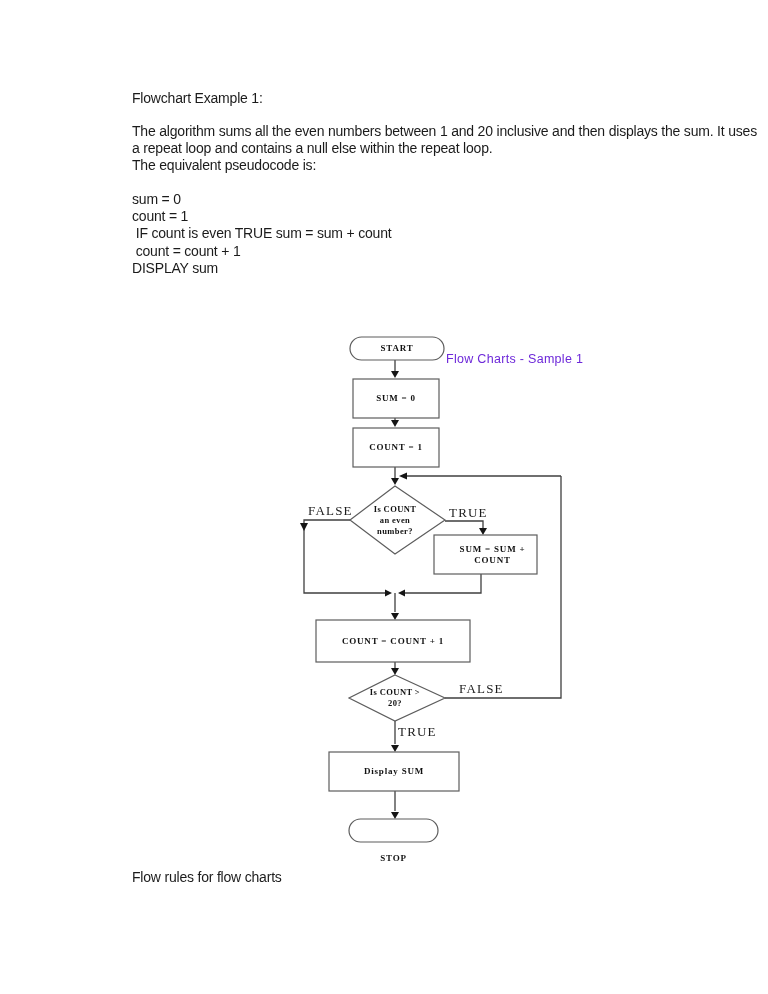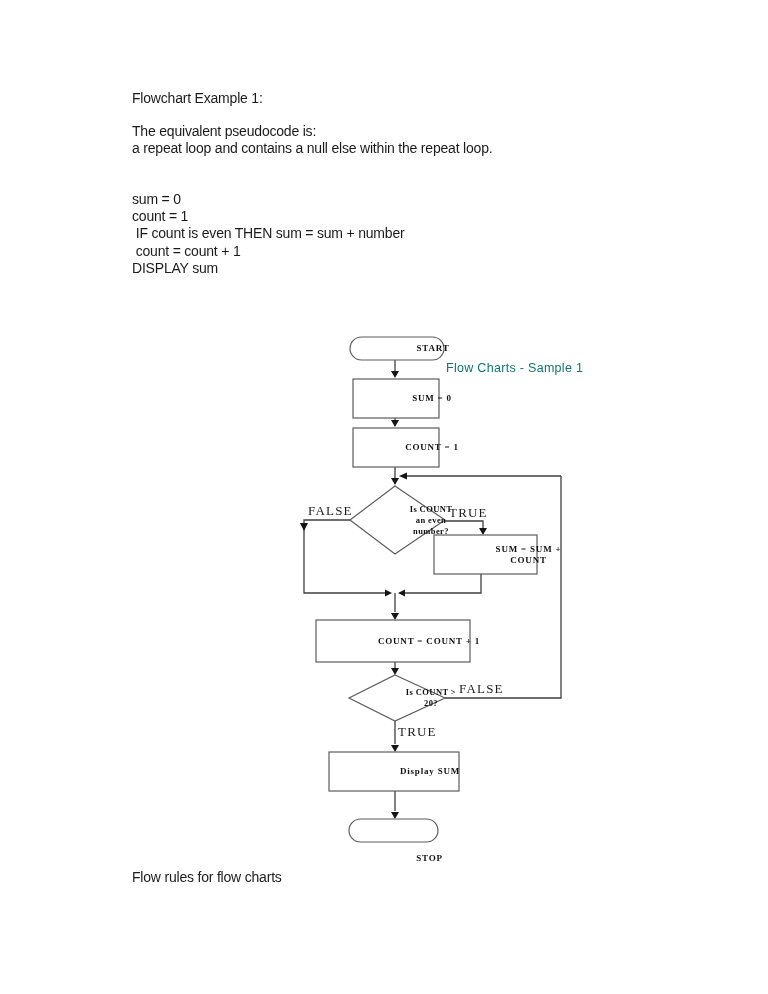--- a/index.html
+++ b/index.html
@@ -12,48 +12,49 @@
   .doc-line{font-size:14px;letter-spacing:-0.2px;line-height:17.2px;white-space:pre;}
   .title{left:90px;top:90px;}
   .para{left:90px;top:123px;}
   .code{left:90px;top:191px;}
   .footerline{left:90px;top:869px;}
   
   svg.fc{position:absolute;left:0;top:0;}
   .node-label{
     position:absolute;display:flex;align-items:center;justify-content:center;
     text-align:center;font-family:"Liberation Serif",serif;font-weight:bold;
-    font-size:9px;letter-spacing:0.8px;color:#111;white-space:pre-line;line-height:11px;padding-left:36px;
+    font-size:9px;letter-spacing:0.8px;color:#111;white-space:pre-line;line-height:11px;
   }
   .diamond-label{font-size:8.5px;letter-spacing:0.4px;}
   .branch-label{
     position:absolute;font-family:"Liberation Serif",serif;font-size:13px;
     letter-spacing:1.2px;color:#1c1c1c;white-space:nowrap;
   }
   .caption{
-    position:absolute;left:404px;top:361px;font-family:"Liberation Sans",sans-serif;
-    font-size:12.5px;letter-spacing:0.3px;color:#0f766e;white-space:nowrap;
+    position:absolute;left:404px;top:352px;font-family:"Liberation Sans",sans-serif;
+    font-size:12.5px;letter-spacing:0.3px;color:#6d28d9;white-space:nowrap;
   }
 </style>
 </head>
 <body>
 
 <div class="page">
 
   <div class="abs doc-line title">Flowchart Example 1:</div>
 
   <div class="abs para">
+    <div class="doc-line">The algorithm sums all the even numbers between 1 and 20 inclusive and then displays the sum. It uses</div>
+    <div class="doc-line">a repeat loop and contains a null else within the repeat loop.</div>
     <div class="doc-line">The equivalent pseudocode is:</div>
-    <div class="doc-line">a repeat loop and contains a null else within the repeat loop.</div>
   </div>
 
   <div class="abs code">
     <div class="doc-line">sum = 0</div>
     <div class="doc-line">count = 1</div>
-    <div class="doc-line"> IF count is even THEN sum = sum + number</div>
+    <div class="doc-line"> IF count is even TRUE sum = sum + count</div>
     <div class="doc-line"> count = count + 1</div>
     <div class="doc-line">DISPLAY sum</div>
   </div>
 
   <div class="abs doc-line footerline">Flow rules for flow charts</div>
 
   <svg class="fc" width="768" height="994" viewBox="0 0 768 994">
 
     <g stroke="#3f3f3f" stroke-width="1.3" fill="none">
       <path d="M353,360 V371"></path>

